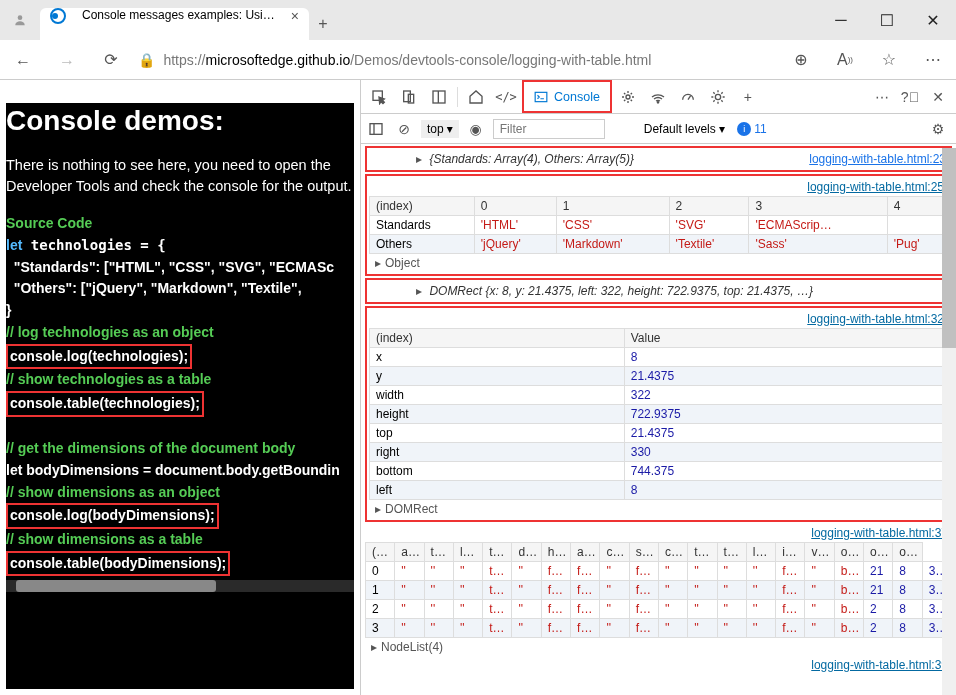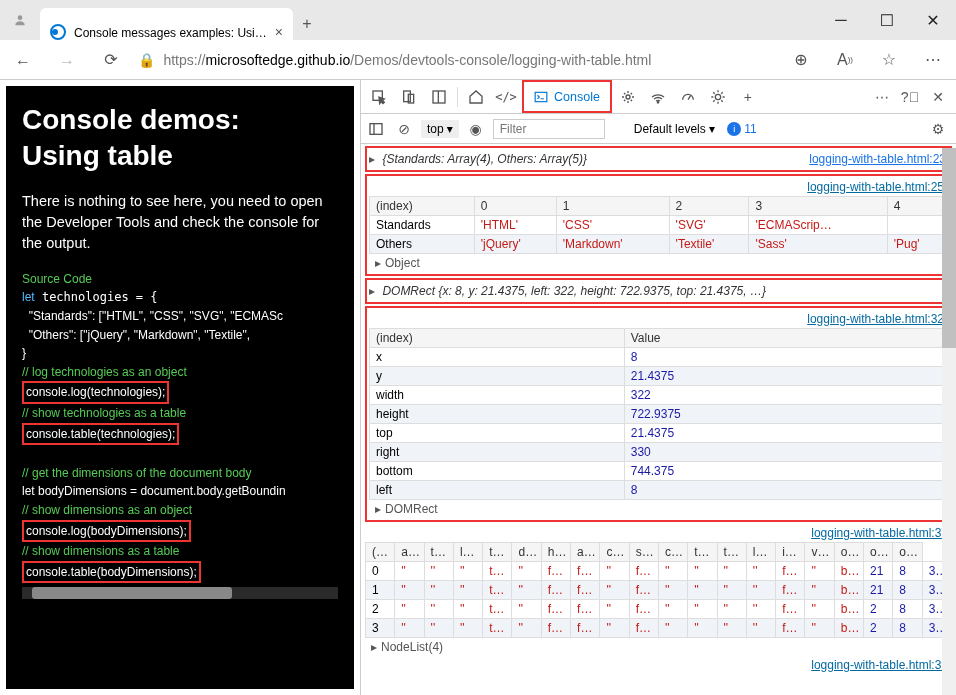--- a/index.html
+++ b/index.html
@@ -1,21 +1,21 @@
 <!DOCTYPE html>
 <html><head>
 <meta charset="utf-8">
 <style>
 * { margin: 0; padding: 0; box-sizing: border-box; font-family: "Segoe UI", Arial, sans-serif; }
 body { background: #e8e8e8; width: 956px; height: 695px; overflow: hidden; }
 
 
 .titlebar { height: 40px; background: #e8e8e8; display: flex; align-items: center; }
 .titlebar .profile { width: 40px; height: 40px; display:flex;align-items:center;justify-content:center;color:#666;}
-.tab { background: #fff; height: 32px; margin-top: 8px; border-radius: 6px 6px 0 0; display:flex;align-items:flex-end;padding:0 10px;gap:8px;min-width:240px;}
+.tab { background: #fff; height: 32px; margin-top: 8px; border-radius: 6px 6px 0 0; display:flex;align-items:flex-start;padding:0 10px;gap:16px;min-width:240px;}
 .tab .favicon { width:16px;height:16px;border-radius:50%;border:2px solid #0078d4;position:relative;}
 .tab .favicon::after{content:'';position:absolute;width:6px;height:6px;background:#0078d4;border-radius:50%;left:0;top:3px;}
 .tab .title { font-size: 12px; flex:1;white-space:nowrap;overflow:hidden;text-overflow:ellipsis;}
 .tab .close { font-size:14px;color:#555;cursor:pointer;}
 .newtab { width:28px;height:28px;margin-top:8px;display:flex;align-items:center;justify-content:center;font-size:16px;color:#555;}
 .winctrl { margin-left:auto;display:flex;}
 .winctrl div{width:46px;height:32px;display:flex;align-items:center;justify-content:center;color:#222;}
 
 
 .addrbar { height: 40px; background: #fff; border-bottom: 1px solid #ccc; display:flex;align-items:center;gap:10px;padding:0 6px;}
@@ -23,50 +23,50 @@
 .addrbar .url { flex:1;display:flex;align-items:center;gap:8px;font-size:14px;color:#000;}
 .addrbar .url .proto{color:#777;}
 .addrbar .url .path{color:#777;}
 .addrbar .iconbtn { width:34px;height:34px;display:flex;align-items:center;justify-content:center;color:#555;}
 
 
 .split { display:flex; height: calc(695px - 80px); }
 
 
 .leftpane { width: 360px; background:#fff; padding:6px; display:flex;flex-direction:column;}
-.page { background:#000; color:#fff; padding:16px; flex:1; overflow:hidden;font-size:14.5px;}
+.page { background:#000; color:#fff; flex:1; overflow:hidden;font-size:14.5px;margin-top:17px;}
 .page h1 { font-size:28px;font-weight:700;line-height:1.3;margin-bottom:16px;}
 .page p { margin-bottom:16px; line-height:1.45;}
 .kbd { background:#333;border:1px solid #555;padding:1px 6px;border-radius:3px;font-family:Consolas,monospace;font-size:12.5px;}
-.sourcebox { font-family:Consolas,monospace;font-size:12px;line-height:1.55;margin-top:6px;overflow-x:auto;white-space:pre;}
+.sourcebox { font-family:Consolas,monospace;font-size:14px;line-height:1.55;margin-top:6px;overflow-x:auto;white-space:pre;font-weight:bold;}
 .src-green{color:#5c5;}
 .src-blue{color:#5bf;}
 .src-cmt{color:#5c5;}
 .src-hl{border:2px solid #e33;display:inline-block;padding:0 2px;}
 .scrollbar-horiz{height:12px;background:#2a2a2a;margin-top:4px;position:relative;}
 .scrollbar-horiz .thumb{position:absolute;left:10px;width:200px;height:100%;background:#888;border-radius:3px;}
 
 
 .devtools { flex:1; background:#fff; display:flex;flex-direction:column;border-left:1px solid #ccc;position:relative;}
 .dt-toolbar { height:34px;border-bottom:1px solid #ccc;display:flex;align-items:center;padding:0 4px;gap:2px;}
 .dt-btn { width:28px;height:28px;display:flex;align-items:center;justify-content:center;color:#555;font-size:14px;}
 .dt-btn svg{width:16px;height:16px;}
 .dt-tab { padding:0 10px;height:33px;display:flex;align-items:center;gap:6px;font-size:12.5px;}
 .dt-tab.active{border:2px solid #e33;color:#0078d4;border-bottom:2px solid #e33;}
 .dt-sep{width:1px;height:20px;background:#ddd;margin:0 2px;}
 
 .dt-filter { height:30px;border-bottom:1px solid #ccc;display:flex;align-items:center;padding:0 4px;gap:6px;font-size:12px;}
 .dt-filter .ctx{background:#eee;padding:2px 6px;display:flex;align-items:center;gap:3px;}
 .dt-filter input{border:1px solid #ccc;padding:2px 6px;font-size:12px;width:112px;}
-.dt-filter .levels{margin-left:0;padding-left:23px;}
+.dt-filter .levels{margin-left:10px;padding-left:23px;}
 .dt-filter .issues{color:#1a73e8;display:flex;align-items:center;gap:3px;margin-left:6px;}
 .dt-filter .settings{margin-left:auto;}
 
 .dt-console { flex:1; overflow:auto; font-family:Consolas,monospace;font-size:12px;padding:0 4px;}
-.log-row { position:relative;padding:2px 0;}
+.log-row { position:relative;padding:2px 0;margin-left:47px;}
 .log-obj { color:#333;font-style:italic;}
 .srclink { position:absolute;right:2px;top:2px;color:#1a73e8;text-decoration:underline;}
 .srclink-row{text-align:right;padding:2px 4px;}
 .srclink-row a{color:#0369a1;text-decoration:underline;}
 .caret{color:#555;margin-right:4px;}
 
 .redbox{border:2px solid #e33;margin:2px 0;padding:2px;}
 
 .ctable{width:100%;border-collapse:collapse;font-family:Consolas,monospace;font-size:12px;}
 .ctable th, .ctable td{border:1px solid #ddd;padding:2px 6px;text-align:left;font-weight:normal;}
@@ -116,21 +116,21 @@
   <div class="iconbtn">⊕</div>
   <div class="iconbtn">A<sup style="font-size:8px;">))</sup></div>
   <div class="iconbtn">☆</div>
   <div class="iconbtn">⋯</div>
 </div>
 
 <div class="split">
 
   <div class="leftpane">
     <div class="page">
-      <h1><span>Console demos:</span><br><span>Using table</span></h1>
+      <h1><span>Console demos:</span><br></h1>
       <p>There is nothing to see here, you need to open the Developer Tools and check the console for the output.</p>
       <div class="sourcebox"><span class="src-green">Source Code</span>
 <span class="src-blue">let</span> technologies = {
 <span>  "Standards": ["HTML", "CSS", "SVG", "ECMASc</span>
 <span>  "Others": ["jQuery", "Markdown", "Textile",</span>
 <span>}</span>
 <span class="src-cmt">// log technologies as an object</span>
 <span class="src-hl">console.log(technologies);</span>
 <span class="src-cmt">// show technologies as a table</span>
 <span class="src-hl">console.table(technologies);</span>

